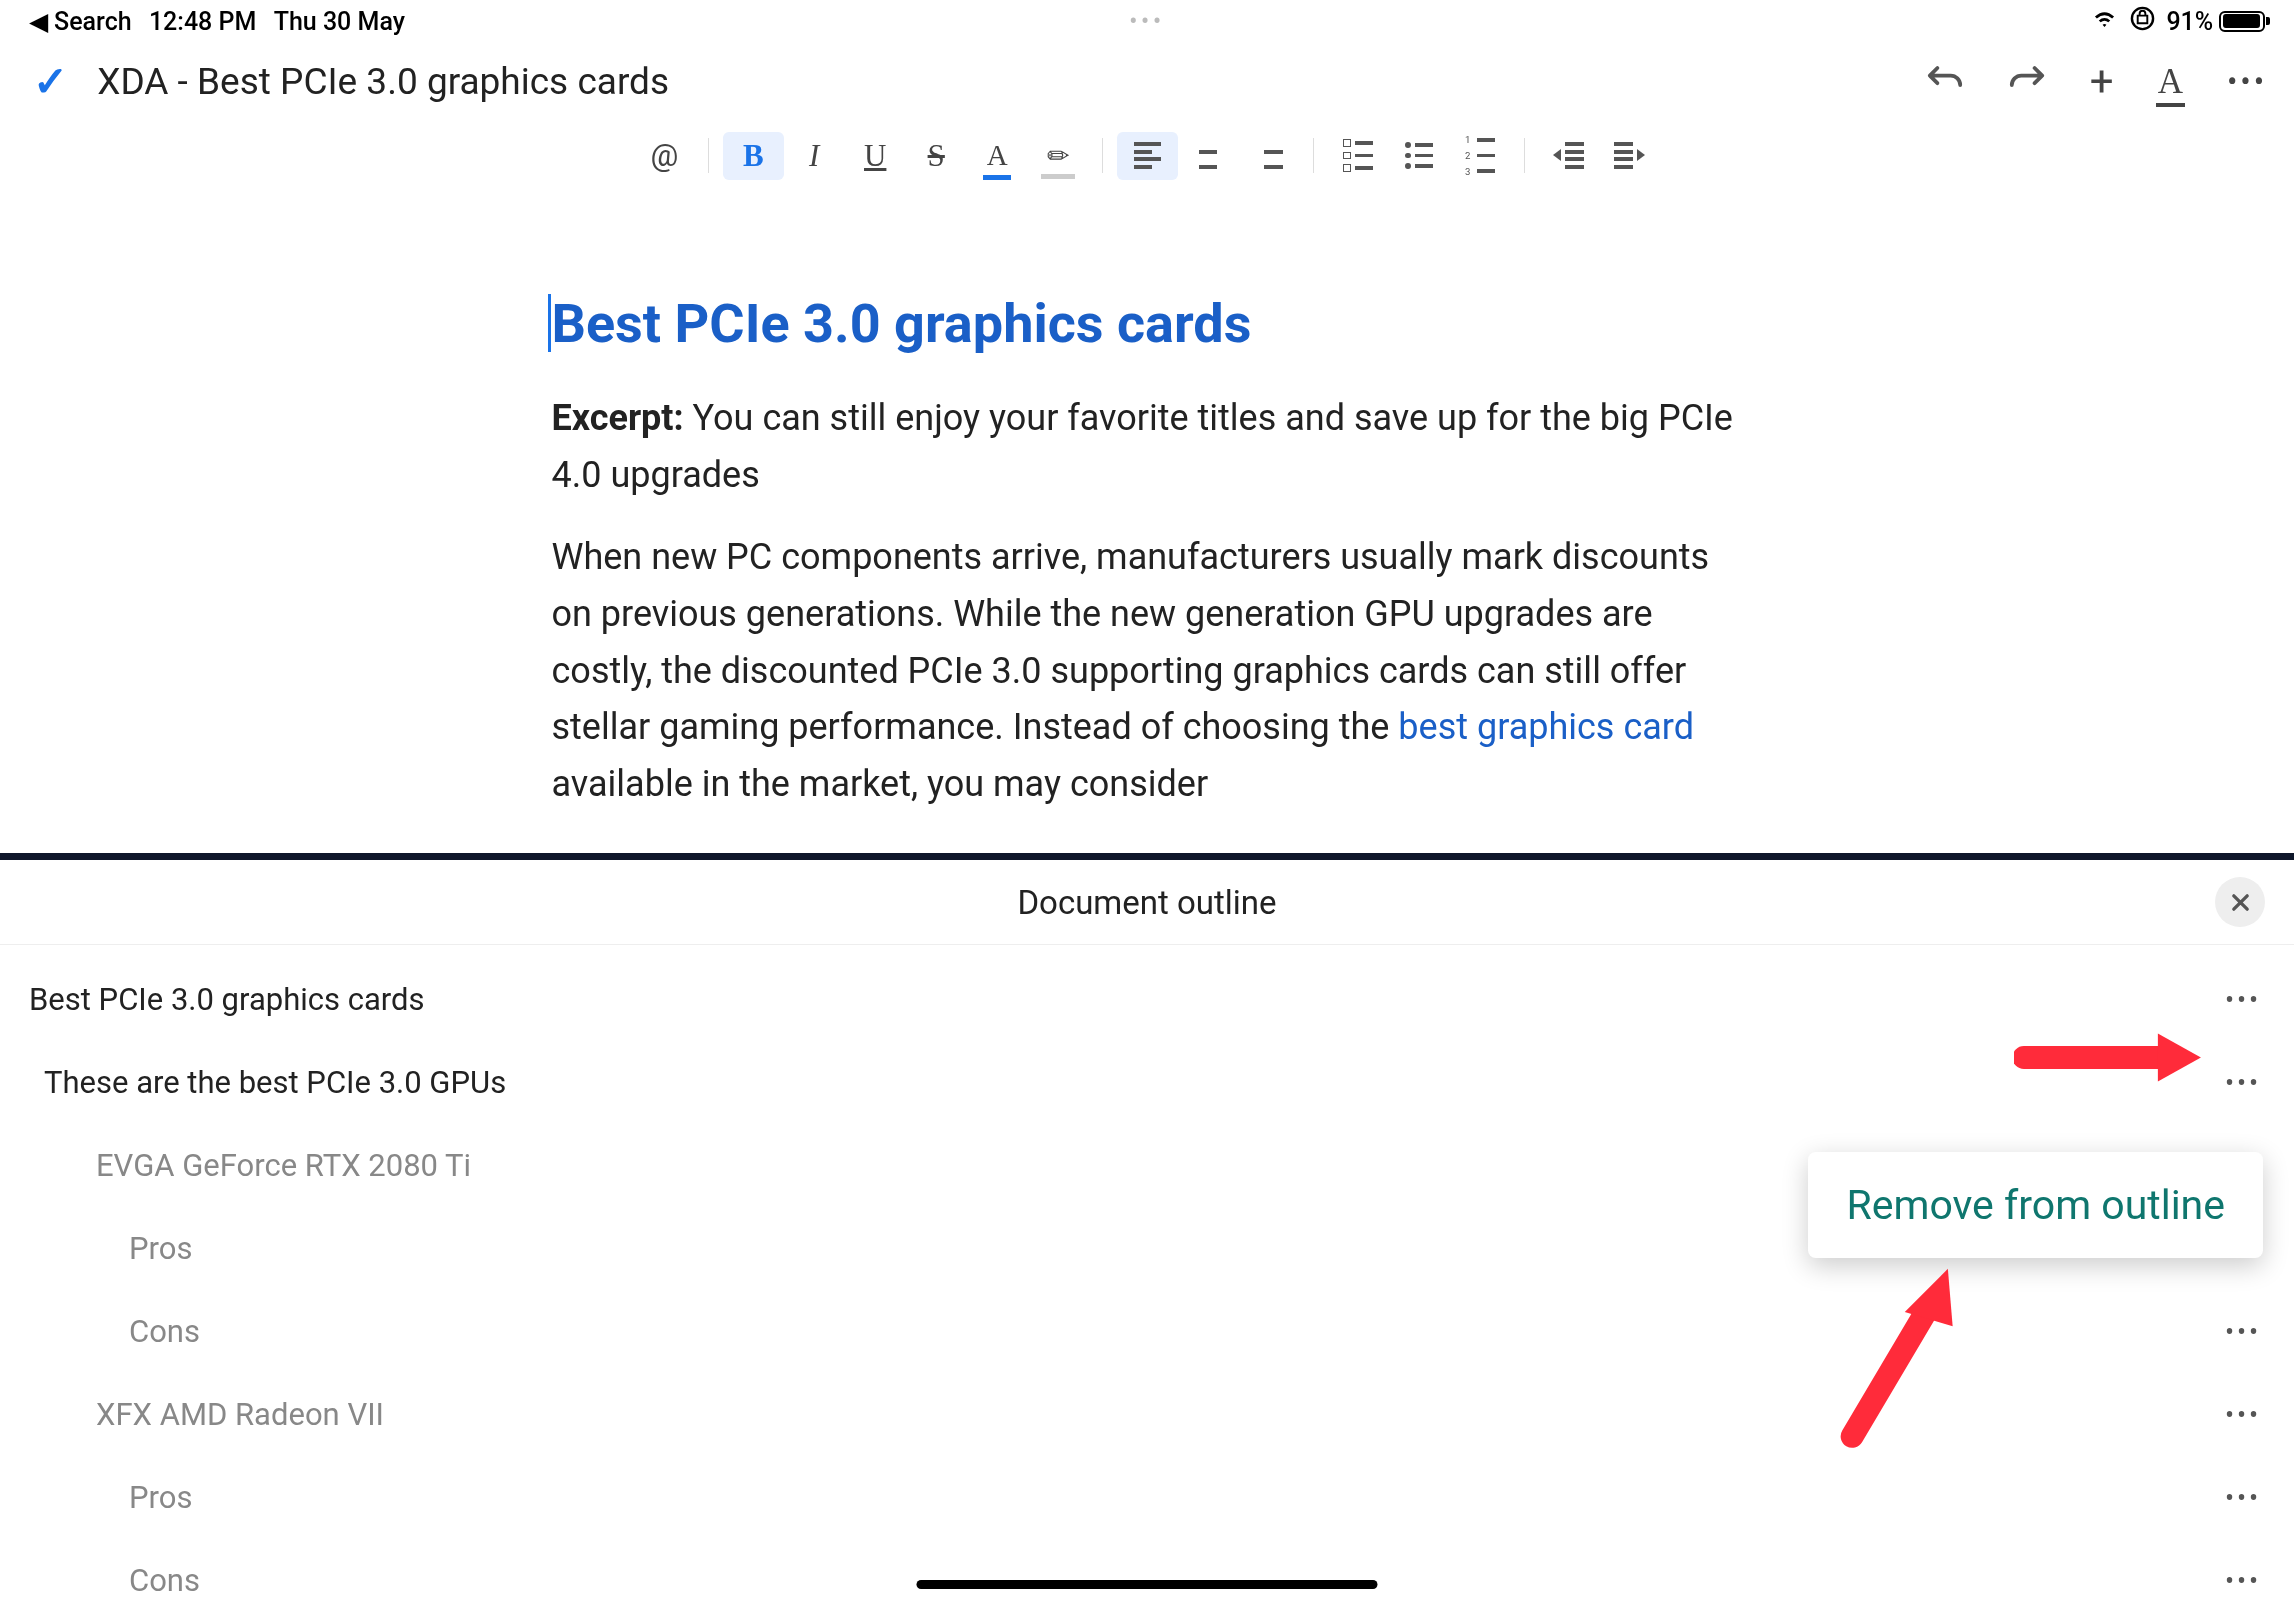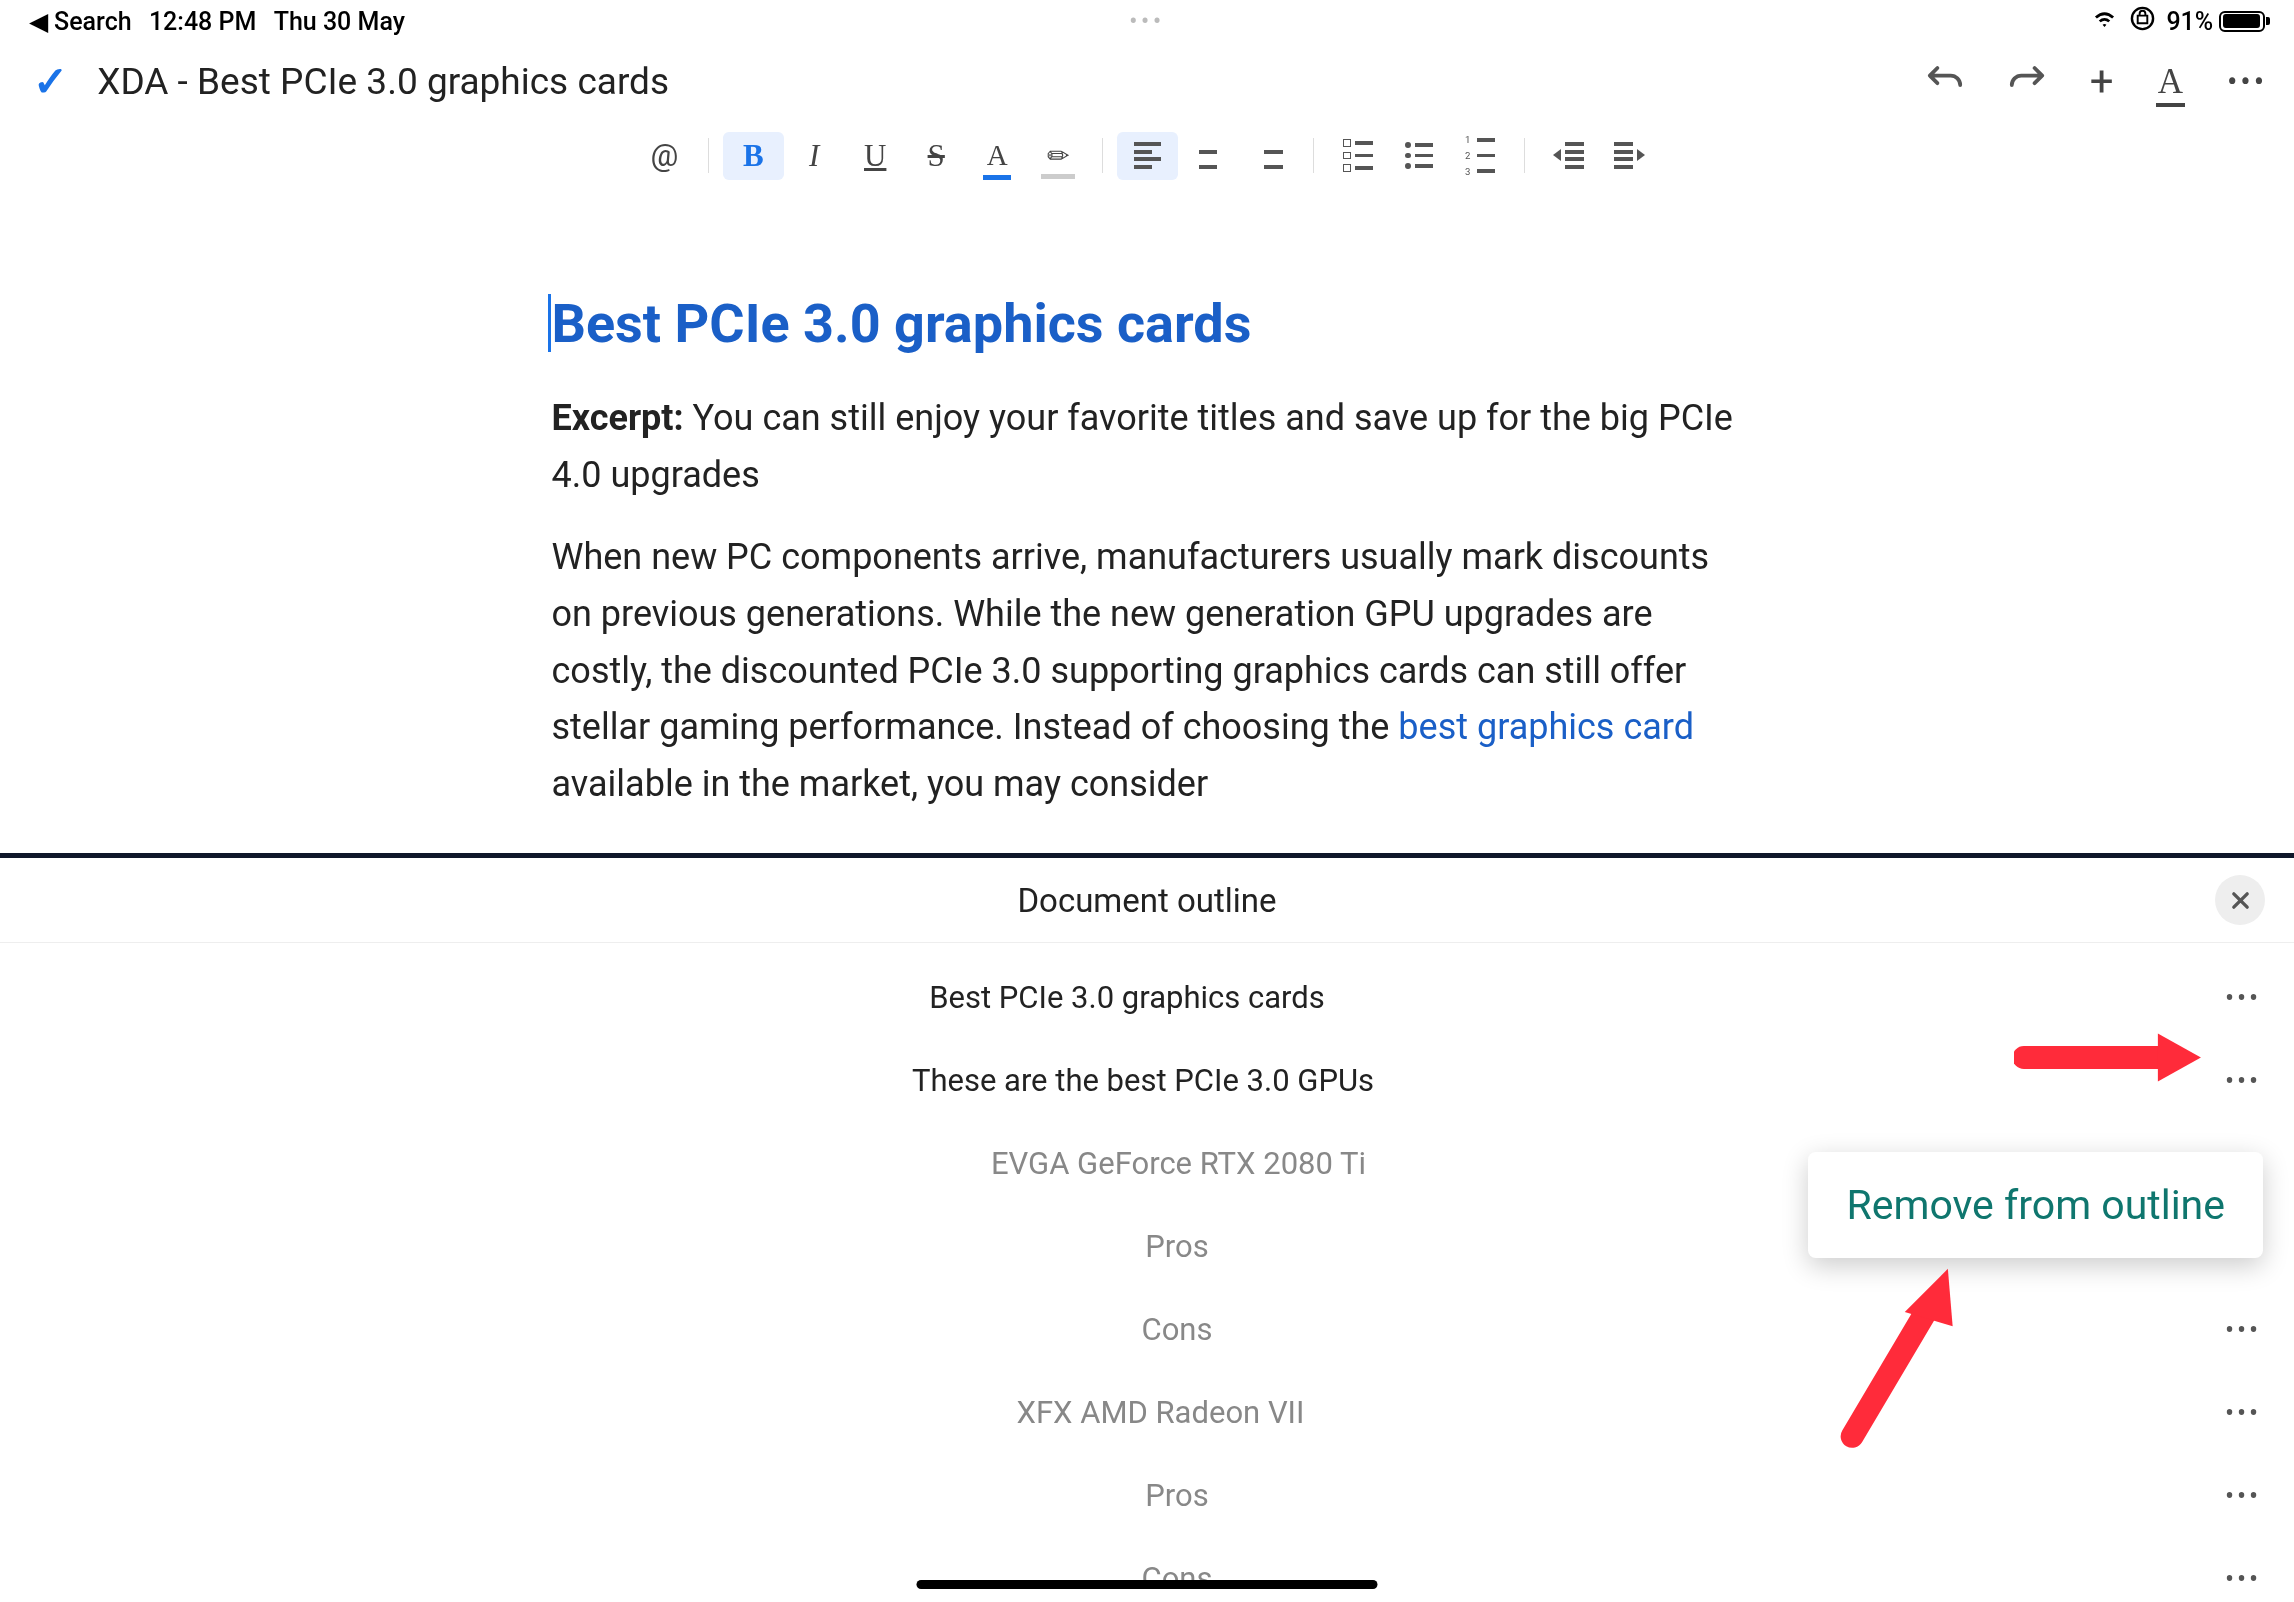--- a/index.html
+++ b/index.html
@@ -66,29 +66,29 @@
     
     .doc-body { padding: 102px 0 0 0; display: flex; justify-content: center; }
     .doc-content { width: 1191px; }
     .doc-h1 { font-size: 54px; font-weight: 700; color: #1a5fc7; margin-bottom: 35px; position: relative; }
     .cursor-line { position: absolute; left: -3.8px; top: 1.9px; width: 2.9px; height: 58px; background: #1a73e8; }
     .doc-p { font-size: 36px; color: #222; line-height: 1.58; margin-bottom: 25px; }
     .doc-p strong { font-weight: 700; }
     .doc-link { color: #1a5fc7; }
     
     
-    .outline-panel { position: absolute; top: 853px; left: 0; right: 0; bottom: 0; background: #fff; border-top: 5px solid #0f172a; text-align: center; }
+    .outline-panel { position: absolute; top: 853px; left: 0; right: 0; bottom: 0; background: #fff; border-top: 7px solid #0f172a; }
     .outline-header { height: 85px; display: flex; align-items: center; justify-content: center; font-size: 33px; color: #222; position: relative; border-bottom: 1px solid #eee; }
     .outline-close { position: absolute; right: 29px; width: 50px; height: 50px; border-radius: 50%; background: #eee; display: flex; align-items: center; justify-content: center; font-size: 29px; color: #555; }
     .outline-list { padding: 13.4px 0 0 0; }
     .outline-item { display: flex; align-items: center; height: 83px; font-size: 31px; padding-right: 33px; }
     .outline-item .label { flex: 1; }
     .outline-item .more { color: #555; font-size: 27px; letter-spacing: 2.9px; }
     .lvl0 { padding-left: 29px; color: #222; }
-    .lvl1 { padding-left: 61px; color: #222; }
+    .lvl1 { padding-left: 44px; color: #222; }
     .lvl2 { padding-left: 96px; color: #888; }
     .lvl3 { padding-left: 129px; color: #888; }
     
     
     .popover { position: absolute; top: 1152px; right: 31px; background: #fff; border-radius: 7.7px; box-shadow: 0 7.7px 27px rgba(0,0,0,0.2); padding: 29px 38px; font-size: 41px; color: #0f766e; }
     
     
     .arrow { position: absolute; }
     .arrow svg { display: block; }
     .arrow1 { top: 1024px; right: 88px; }

